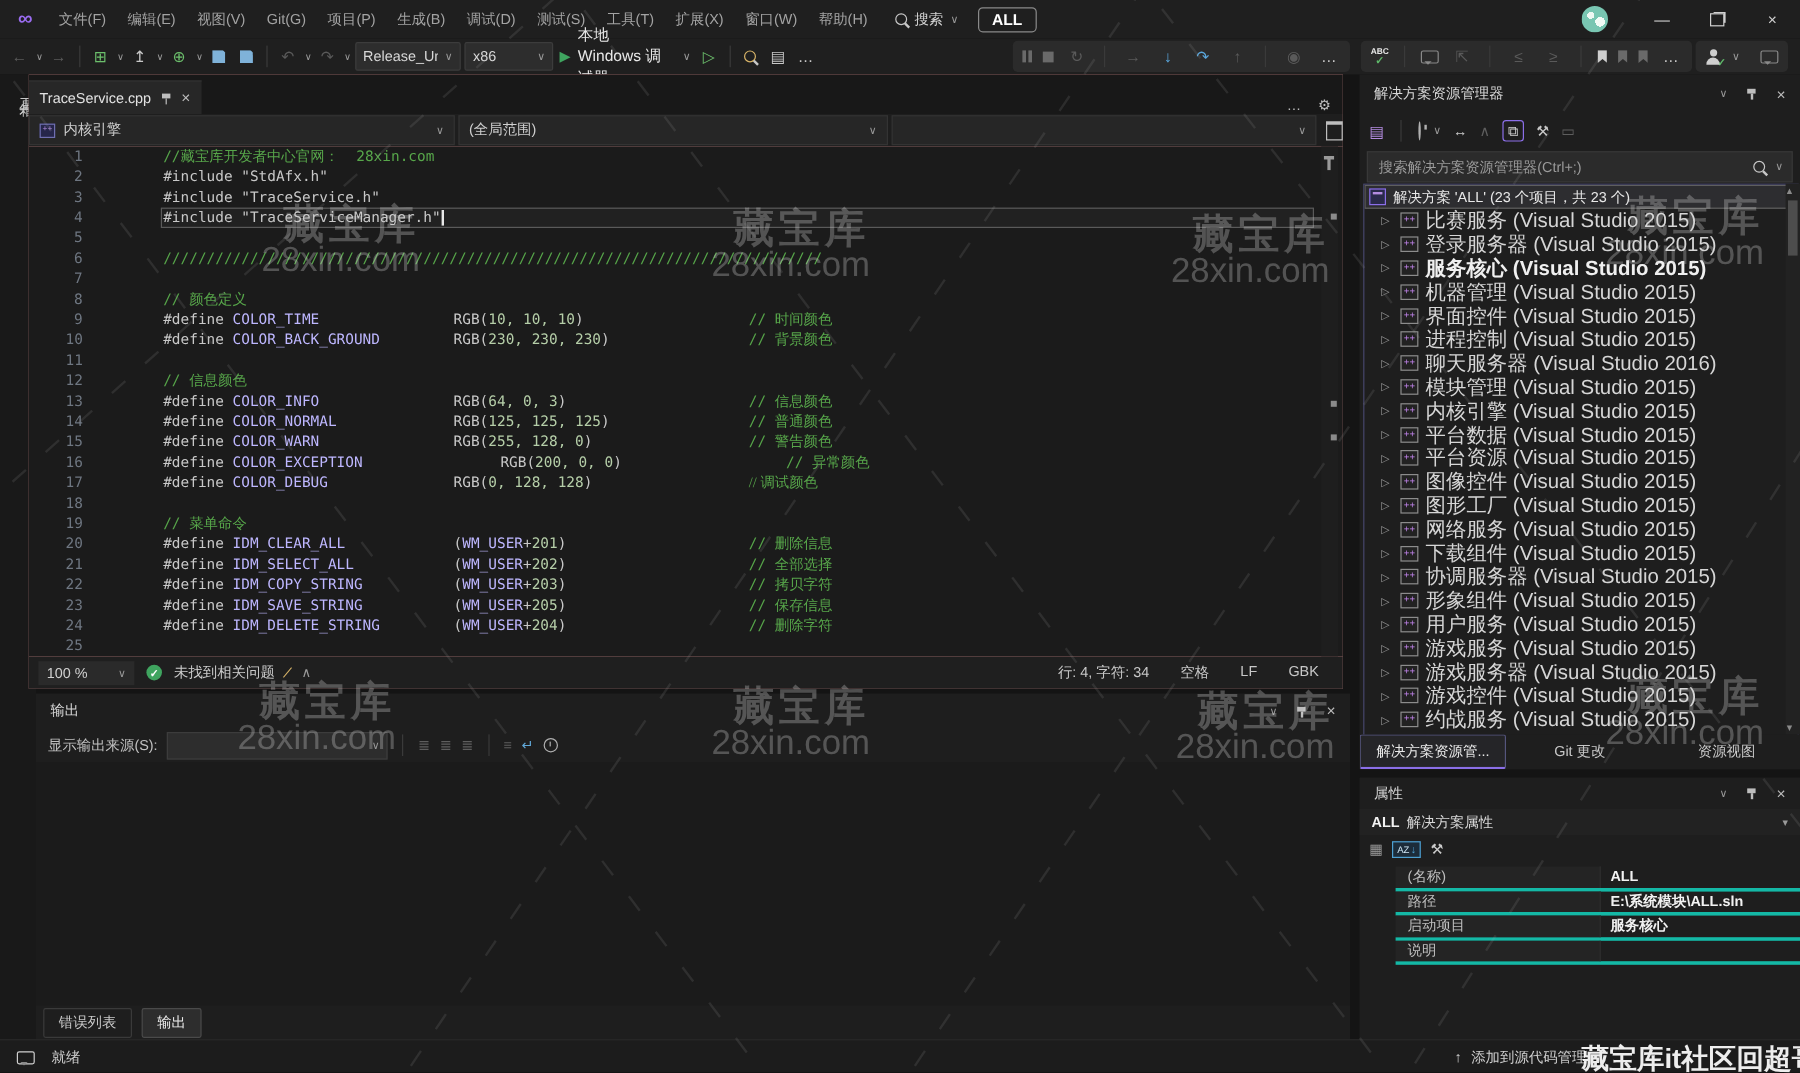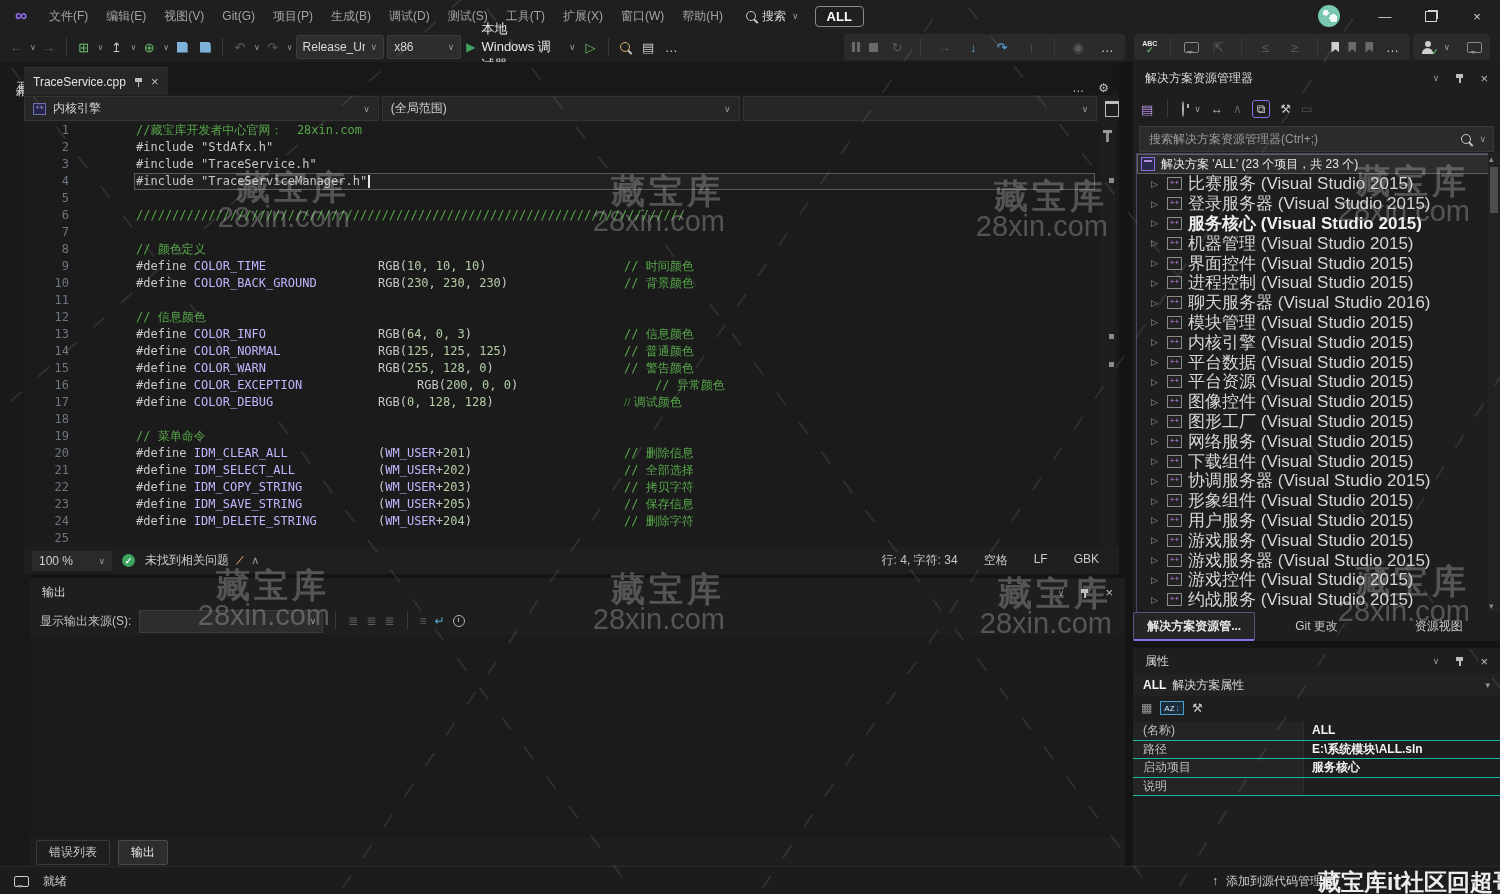--- a/index.html
+++ b/index.html
@@ -109,32 +109,32 @@
   .tree-row{height:19.8px;display:flex;align-items:center;gap:6px;padding-left:14px;color:#d6d6d6;}
   .tree-row .tchev{color:#9a9a9a;font-size:9px;width:10px;}
   .cpp-icon{width:13px;height:11px;border:1px solid #8c8c8c;color:#c586f0;font-size:8px;line-height:9px;text-align:center;background:#222;}
   .tree-label{font-size:17px;white-space:nowrap;}
   .tree-label.bold{font-weight:bold;color:#f0f0f0;}
   .treescroll{position:absolute;right:0;top:91px;width:12px;height:459px;background:#222;}
   .treescroll .thumb{position:absolute;left:2px;top:14px;width:8px;height:46px;background:#4d4d4d;}
   .treescroll .arr{position:absolute;left:1px;color:#8a8a8a;font-size:9px;}
   .setabs{position:absolute;left:0;bottom:0;right:0;height:29px;display:flex;align-items:stretch;background:#1e1e1e;}
   .setab{flex:1;display:flex;align-items:center;justify-content:center;color:#c8c8c8;border:1px solid transparent;}
-  .setab.active{border:1px solid #55557d;border-bottom:2px solid #8b6fe8;border-radius:2px;background:#252528;color:#e8e8e8;font-weight:bold;}
+  .setab.active{border:1px solid #55557d;border-bottom:2px solid #8b6fe8;border-radius:2px;background:#252528;color:#e8e8e8;}
   
   .props{position:absolute;left:1133px;top:648px;width:367px;height:218px;background:#1e1e1e;}
   .objrow{height:22px;display:flex;align-items:center;gap:6px;padding:0 10px;background:#222;color:#d8d8d8;}
   .objrow b{color:#f2f2f2;}
   .objrow .chev{margin-left:auto;}
   .proptools{height:24px;display:flex;align-items:center;gap:8px;padding:0 8px;}
   .azsort{border:1px solid #4ea1d3;background:#1c2c3a;color:#cfe6f5;font-size:8px;padding:1px 3px;display:flex;align-items:center;gap:1px;}
   .azsort .da{color:#4ea1d3;font-size:9px;}
   .catic{color:#9a9a9a;font-size:12px;}
   .pgrid{margin-top:2px;}
-  .prow{display:flex;height:17.6px;line-height:17.6px;border-bottom:1px solid #14b8a6;}
+  .prow{display:flex;height:17.6px;line-height:17.6px;border-bottom:3px solid #14b8a6;margin-left:30px;}
   .plabel{width:160px;padding-left:10px;color:#bfbfbf;background:#242424;border-right:1px solid #2e2e2e;}
   .pvalue{flex:1;padding-left:8px;color:#f2f2f2;font-weight:bold;white-space:nowrap;overflow:hidden;}
   
   .statusbar{position:absolute;left:0;top:866px;right:0;height:28px;background:#1c1c1c;border-top:1px solid #2a2a2a;display:flex;align-items:center;color:#cfcfcf;}
   .sb-left{display:flex;align-items:center;gap:14px;padding-left:14px;}
   .sb-right{position:absolute;right:178px;display:flex;align-items:center;gap:8px;}
   
   .wmtile{position:absolute;width:190px;text-align:right;color:rgba(215,215,215,0.30);pointer-events:none;z-index:50;font-family:"DejaVu Serif",serif;}
   .wmtile .l1{font-size:34px;font-weight:bold;letter-spacing:4px;line-height:30px;}
   .wmtile .l2{font-size:29px;line-height:30px;font-family:"Liberation Sans",sans-serif;}

